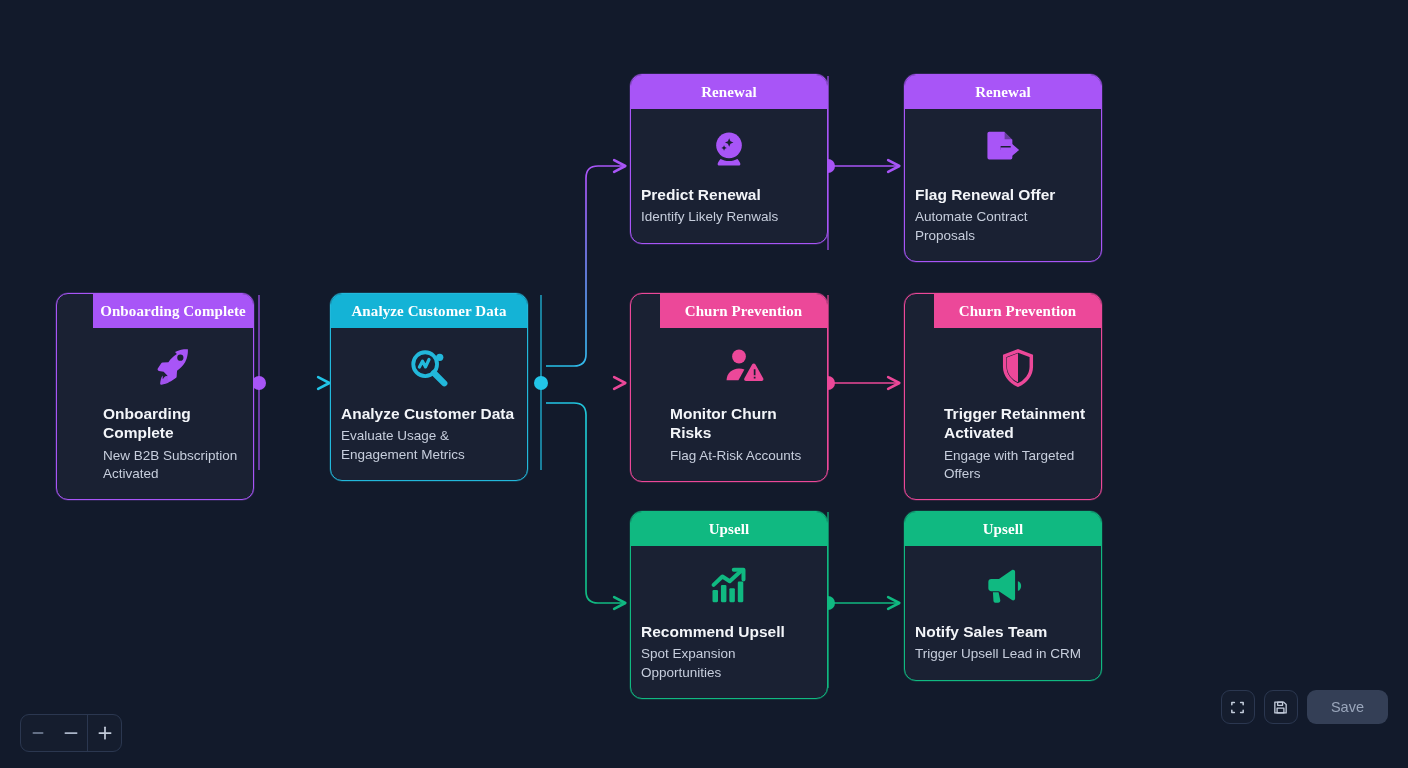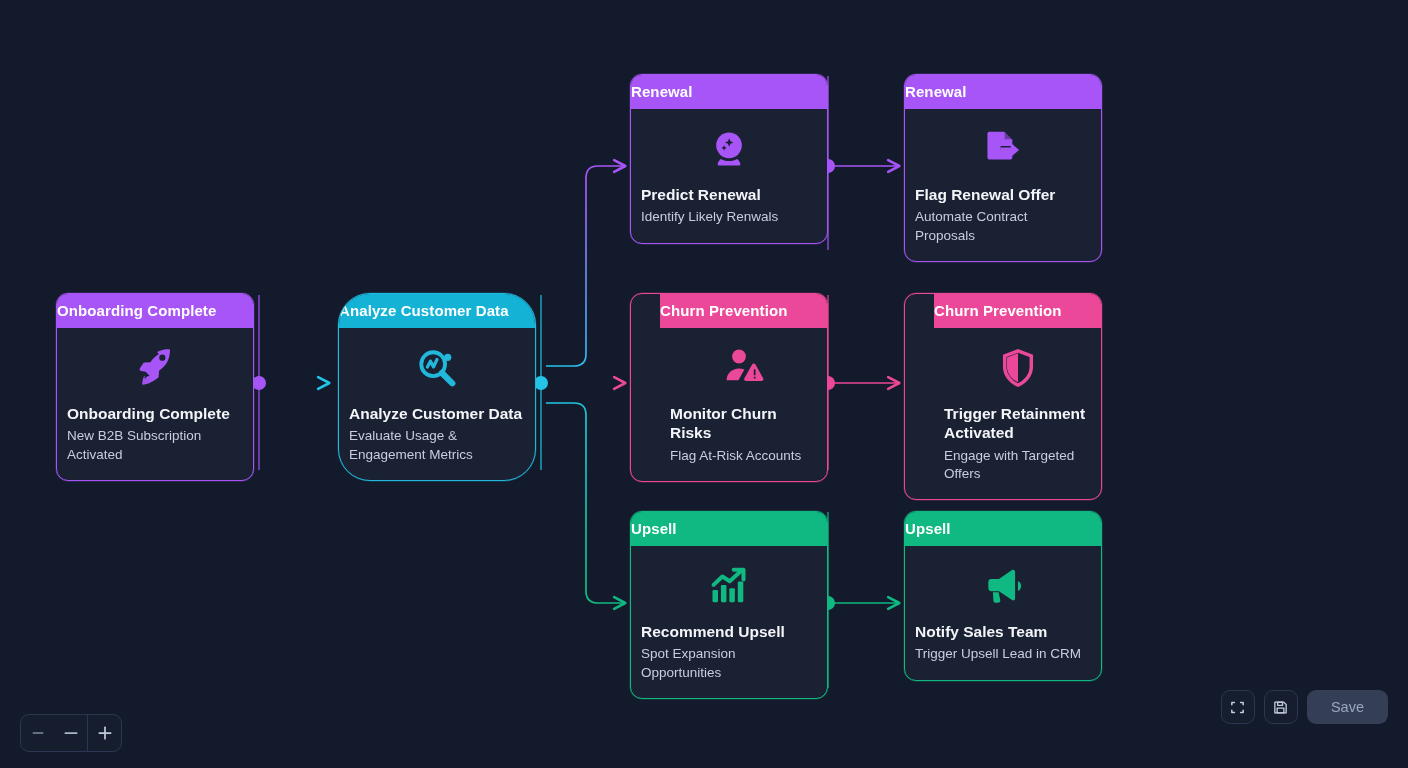--- a/index.html
+++ b/index.html
@@ -25,25 +25,26 @@
     position: absolute;
     width: 198px;
     border-radius: 12px;
     background: #1a2133;
     overflow: hidden;
     border: 1.5px solid transparent;
   }
   .node-header {
     height: 34px;
     line-height: 34px;
-    text-align: left;
+    text-align: center;
     font-size: 15px;
     font-weight: 600;
     color: #ffffff;
     letter-spacing: .1px;
+    font-family: Liberation Serif, serif;
   }
   .node-body {
     padding: 14px 10px 16px;
     text-align: left;
   }
   .node-icon {
     height: 52px;
     display: flex;
     align-items: center;
     justify-content: center;
@@ -186,35 +187,35 @@
 
     <path d="M833,603 L899,603" fill="none" stroke="#10b981" stroke-width="1.7" marker-end="url(#ah-green)"></path>
 
     <circle cx="259" cy="383" r="7" fill="#a855f7"></circle>
     <circle cx="541" cy="383" r="7" fill="#22c5e8"></circle>
     <circle cx="828" cy="166" r="7" fill="#a855f7"></circle>
     <circle cx="828" cy="383" r="7" fill="#ec4899"></circle>
     <circle cx="828" cy="603" r="7" fill="#10b981"></circle>
   </svg>
 
-  <div class="node theme-purple" style="left:56px; top:293px;">
+  <div class="node theme-purple" style="left:56px; top:293px;padding-left:36px;">
     <div class="node-header">Onboarding Complete</div>
     <div class="node-body">
       <div class="node-icon">
         <svg width="44" height="44" viewBox="0 0 24 24" fill="#a855f7">
           <path d="M13.1 3.3c2.6-1.5 5.6-1.6 7-1.5.1 1.4 0 4.4-1.5 7-1.1 1.9-2.8 3.5-4.4 4.7l-.2 3.1c0 .4-.2.7-.5.9l-2.8 1.8c-.5.3-1.2 0-1.3-.6l-.5-2.6-2-2-2.6-.5c-.6-.1-.9-.8-.6-1.3l1.8-2.8c.2-.3.5-.5.9-.5l3.1-.2c1.2-1.6 2.7-3.3 4.6-4.4zm2.9 4.8a1.7 1.7 0 1 0 0-3.4 1.7 1.7 0 0 0 0 3.4z"></path>
           <path d="M6.4 16.1c-.9.9-1.3 3.1-1.4 4.2-.1.5.3.9.8.8 1.1-.1 3.3-.5 4.2-1.4.8-.8.8-1.9 0-2.7-.8-.8-2-.8-2.8 0-.3.3-.5.7-.8 1.1z" opacity=".95"></path>
         </svg>
       </div>
       <div class="node-title">Onboarding Complete</div>
       <div class="node-sub">New B2B Subscription Activated</div>
     </div>
   </div>
 
-  <div class="node theme-cyan" style="left:338px; top:293px;border-radius:32px;">
+  <div class="node theme-cyan" style="left:330px; top:293px;">
     <div class="node-header">Analyze Customer Data</div>
     <div class="node-body">
       <div class="node-icon">
         <svg width="46" height="46" viewBox="0 0 24 24" fill="none" stroke="#22b8db" stroke-width="2" stroke-linecap="round" stroke-linejoin="round">
           <circle cx="10" cy="10" r="6.2"></circle>
           <path d="M14.6 14.6 L20 20" stroke-width="3.2"></path>
           <path d="M7 11.5 L8.6 8.5 L10.2 11.4 L12 7.6" stroke-width="1.7"></path>
           <circle cx="17.6" cy="6.4" r="1.9" fill="#22b8db" stroke="none"></circle>
         </svg>
       </div>

